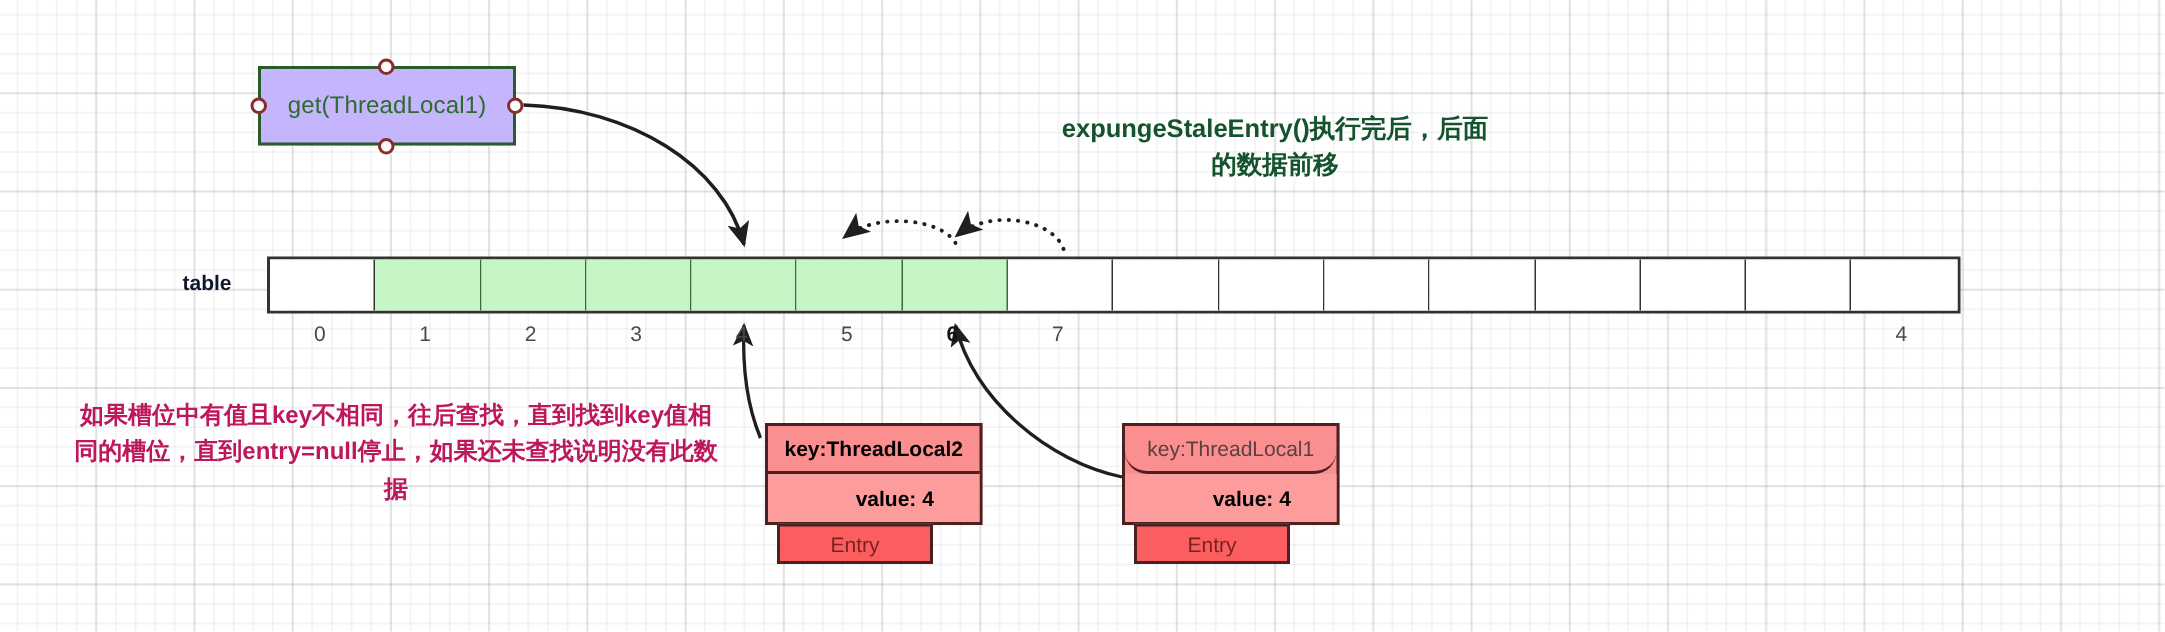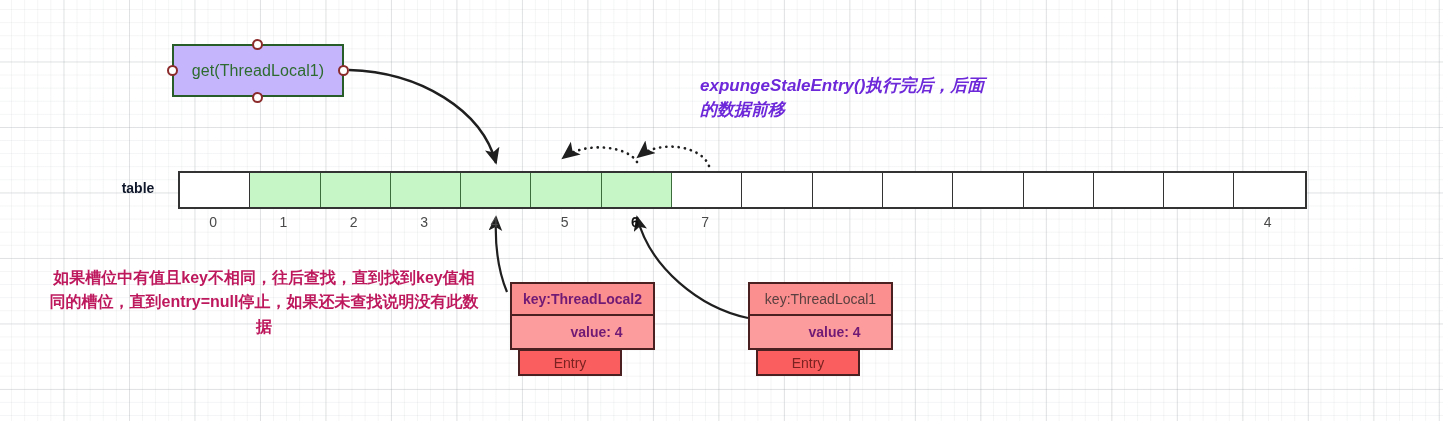--- a/index.html
+++ b/index.html
@@ -65,26 +65,26 @@
   #h-top   { left: 252px; top: 39px; }
   #h-bot   { left: 252px; top: 92px; }
   #h-left  { left: 167px; top: 65px; }
   #h-right { left: 338px; top: 65px; }
 
   
   #heading {
     position: absolute;
     left: 700px; top: 74px;
     width: 300px;
+    text-align: center;
     font-size: 17px;
     font-weight: bold;
-    color: #6d28d9;
+    color: #14532d;
     line-height: 1.42;
     z-index: 4;
-    font-style: italic;
   }
 
   
   #table-label {
     position: absolute;
     left: 108px; top: 180px;
     width: 60px;
     text-align: center;
     font-size: 14px;
     font-weight: bold;
@@ -145,26 +145,26 @@
     width: 145px;
     border: 2px solid #4a2020;
     background: #fb8e8e;
   }
   .entry-row {
     height: 32px;
     display: flex;
     align-items: center;
     justify-content: center;
     font-size: 14px;
-    color: #701a75;
+    color: #000000;
     border-bottom: 2px solid #4a2020;
   }
   .entry-row:last-child { border-bottom: none; background: #fc9c9c; padding-left: 28px; }
   .entry-row.key-bold { font-weight: bold; }
-  .entry-row.key-plain { font-weight: normal; color: #5a4040; }
+  .entry-row.key-plain { font-weight: normal; color: #5a4040; border-radius: 15px; }
   .entry-row.val { font-weight: bold; }
   .entry-foot {
     width: 104px;
     height: 27px;
     margin-left: 8px;
     margin-top: -1px;
     background: #fb5e5e;
     border: 2px solid #4a2020;
     display: flex;
     align-items: center;

